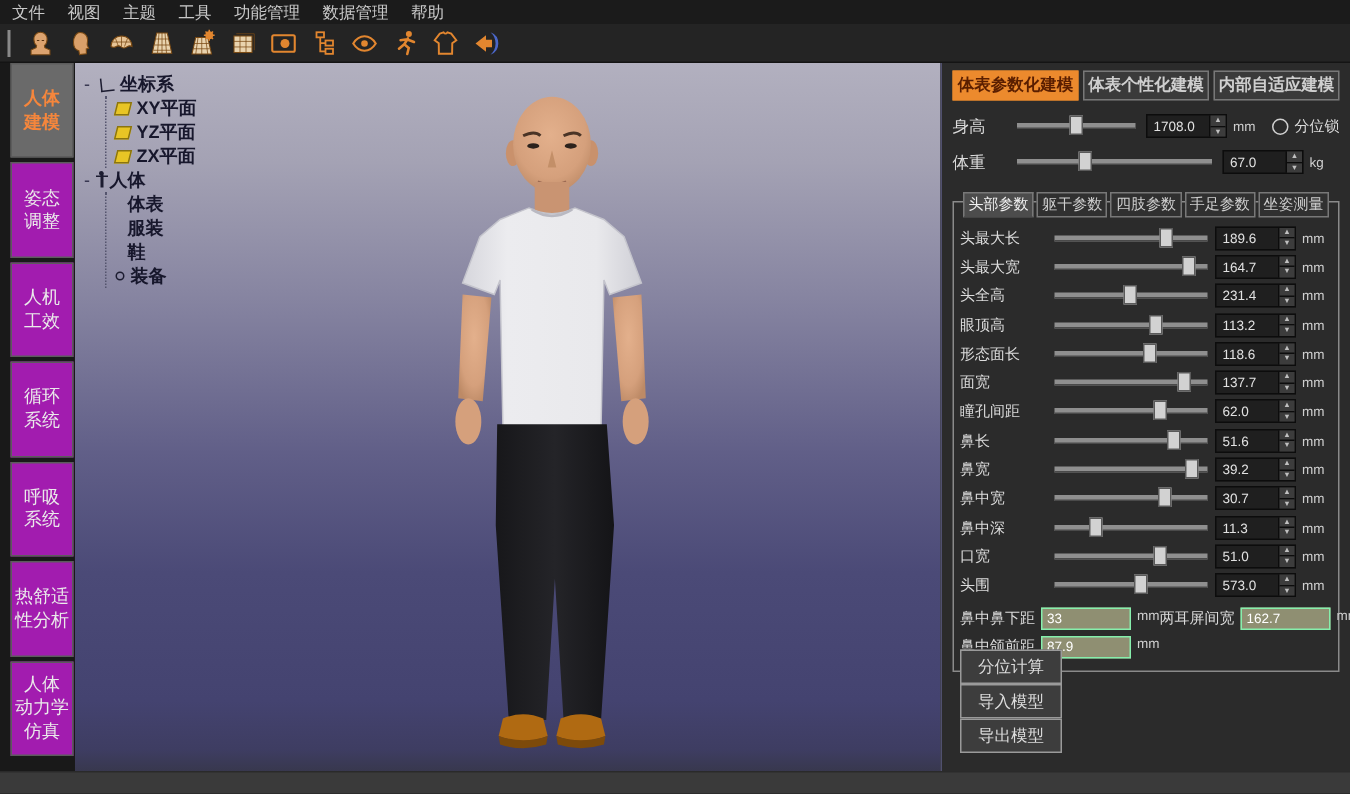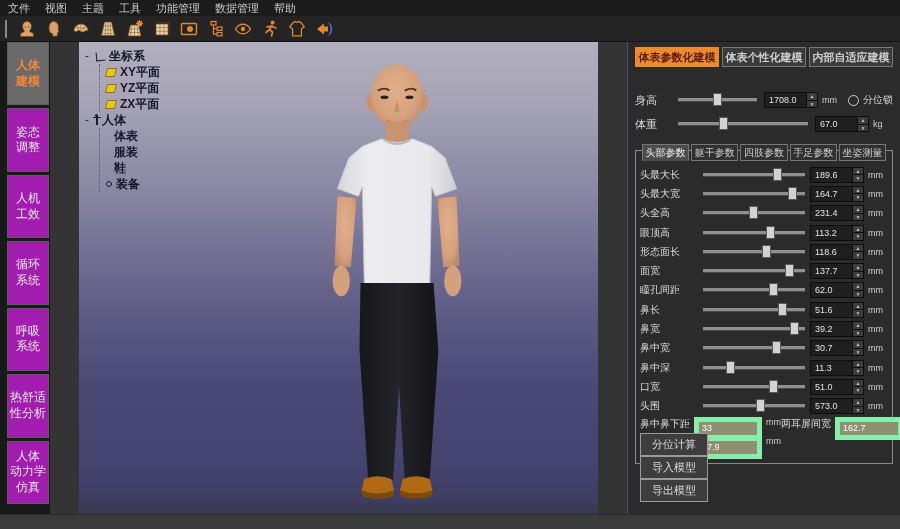--- a/index.html
+++ b/index.html
@@ -8,21 +8,21 @@
   
   .menubar{height:15px;background:#1b1b1b;color:#c9c9c9;font-size:11px;display:flex;gap:15px;
            align-items:center;padding:1px 8px 0 8px;}
   .mitem{cursor:pointer;white-space:nowrap;}
   
   .toolbar{height:25px;background:#242424;border-bottom:1px solid #141414;display:flex;
            align-items:center;gap:7px;padding:0 5px;}
   .grip{width:2px;height:18px;border-left:2px solid #8a8a8a;margin-right:1px;}
   .tbi{width:20px;height:20px;display:flex;align-items:center;justify-content:center;cursor:pointer;}
   
-  .main{display:flex;height:472px;gap:29px;}
+  .main{display:flex;height:472px;}
   .side{width:50px;background:#191919;display:flex;flex-direction:column;gap:3px;
         padding:0 1px 10px 7px;box-sizing:border-box;}
   .side-tab{background:#a21caf;border:1px solid #5c5c5c;color:#eaeaea;font-size:12px;flex:1;
             display:flex;flex-direction:column;align-items:center;justify-content:center;
             line-height:1.3;cursor:pointer;text-align:center;}
   .side-tab.active{background:#6a6a6a;color:#f5863c;font-weight:bold;}
   .viewport{flex:1;position:relative;
      background:linear-gradient(#b2b0bf 0%,#a4a2b4 14%,#8583a0 34%,#615f88 55%,#4b4a77 72%,#444370 90%,#3e3d62 97%,#38384e 100%);}
   .figure{position:absolute;left:198px;top:12px;}
   
@@ -66,21 +66,21 @@
   .gtab{flex:1;background:#303030;border:1px solid #787878;color:#cfcfcf;font-size:10px;height:15px;
         line-height:15px;text-align:center;cursor:pointer;white-space:nowrap;}
   .gtab.active{background:#4c4c4c;color:#f0f0f0;border-bottom-color:#4c4c4c;}
   .prow{display:flex;align-items:center;height:19.3px;font-size:10px;}
   .plabel{width:58px;flex:0 0 auto;white-space:nowrap;}
   .prow .track{margin:0 5px;}
   
   .extras{margin-top:3px;font-size:10px;}
   .exrow{display:flex;justify-content:space-between;align-items:center;height:19px;}
   .exfield{display:flex;align-items:flex-start;gap:4px;white-space:nowrap;}
-  .kinput{background:#8f8f72;border:5px solid #86efac;color:#fff;width:52px;height:13px;
+  .kinput{background:#8f8f72;border:1px solid #86efac;color:#fff;width:52px;height:13px;
           font-size:9px;line-height:13px;padding:0 3px;}
   .kunit{font-size:9px;color:#cfcfcf;}
   
   .btnrow{position:absolute;left:12px;right:12px;bottom:12px;display:flex;justify-content:flex-end;flex-direction:column;}
   .pbtn{width:68px;height:23px;background:#3d3d3d;border:1px solid #9a9a9a;color:#dcdcdc;
         font-size:11px;cursor:pointer;font-family:inherit;}
   
   .statusbar{height:17px;background:#3a3a3a;border-top:1px solid #2a2a2a;}
 </style>
 </head>
@@ -303,21 +303,21 @@
         <path d="M83 454q17 6 34 0l-1 6q-16 5-32 0zM123 454q17 6 34 0l-1 6q-16 5-32 0z" fill="#7d4a0a"></path>
       </svg>
     </div>
 
     <div class="panel">
       <div class="ptabs" id="ptabs">
           <div class="ptab active">体表参数化建模</div>
           <div class="ptab">体表个性化建模</div>
           <div class="ptab">内部自适应建模</div>
         </div>
-      <div id="bodyrows" style="margin-top:21px;">
+      <div id="bodyrows" style="margin-top:5px;">
           <div class="brow">
             <span class="blabel">身高</span>
             <div class="track">
               <div class="handle" style="left: 50%;"></div>
             </div>
             <div class="vbox">
               <span class="vtext">1708.0</span>
               <div class="spin">
                 <div>▲</div>
                 <div>▼</div>

